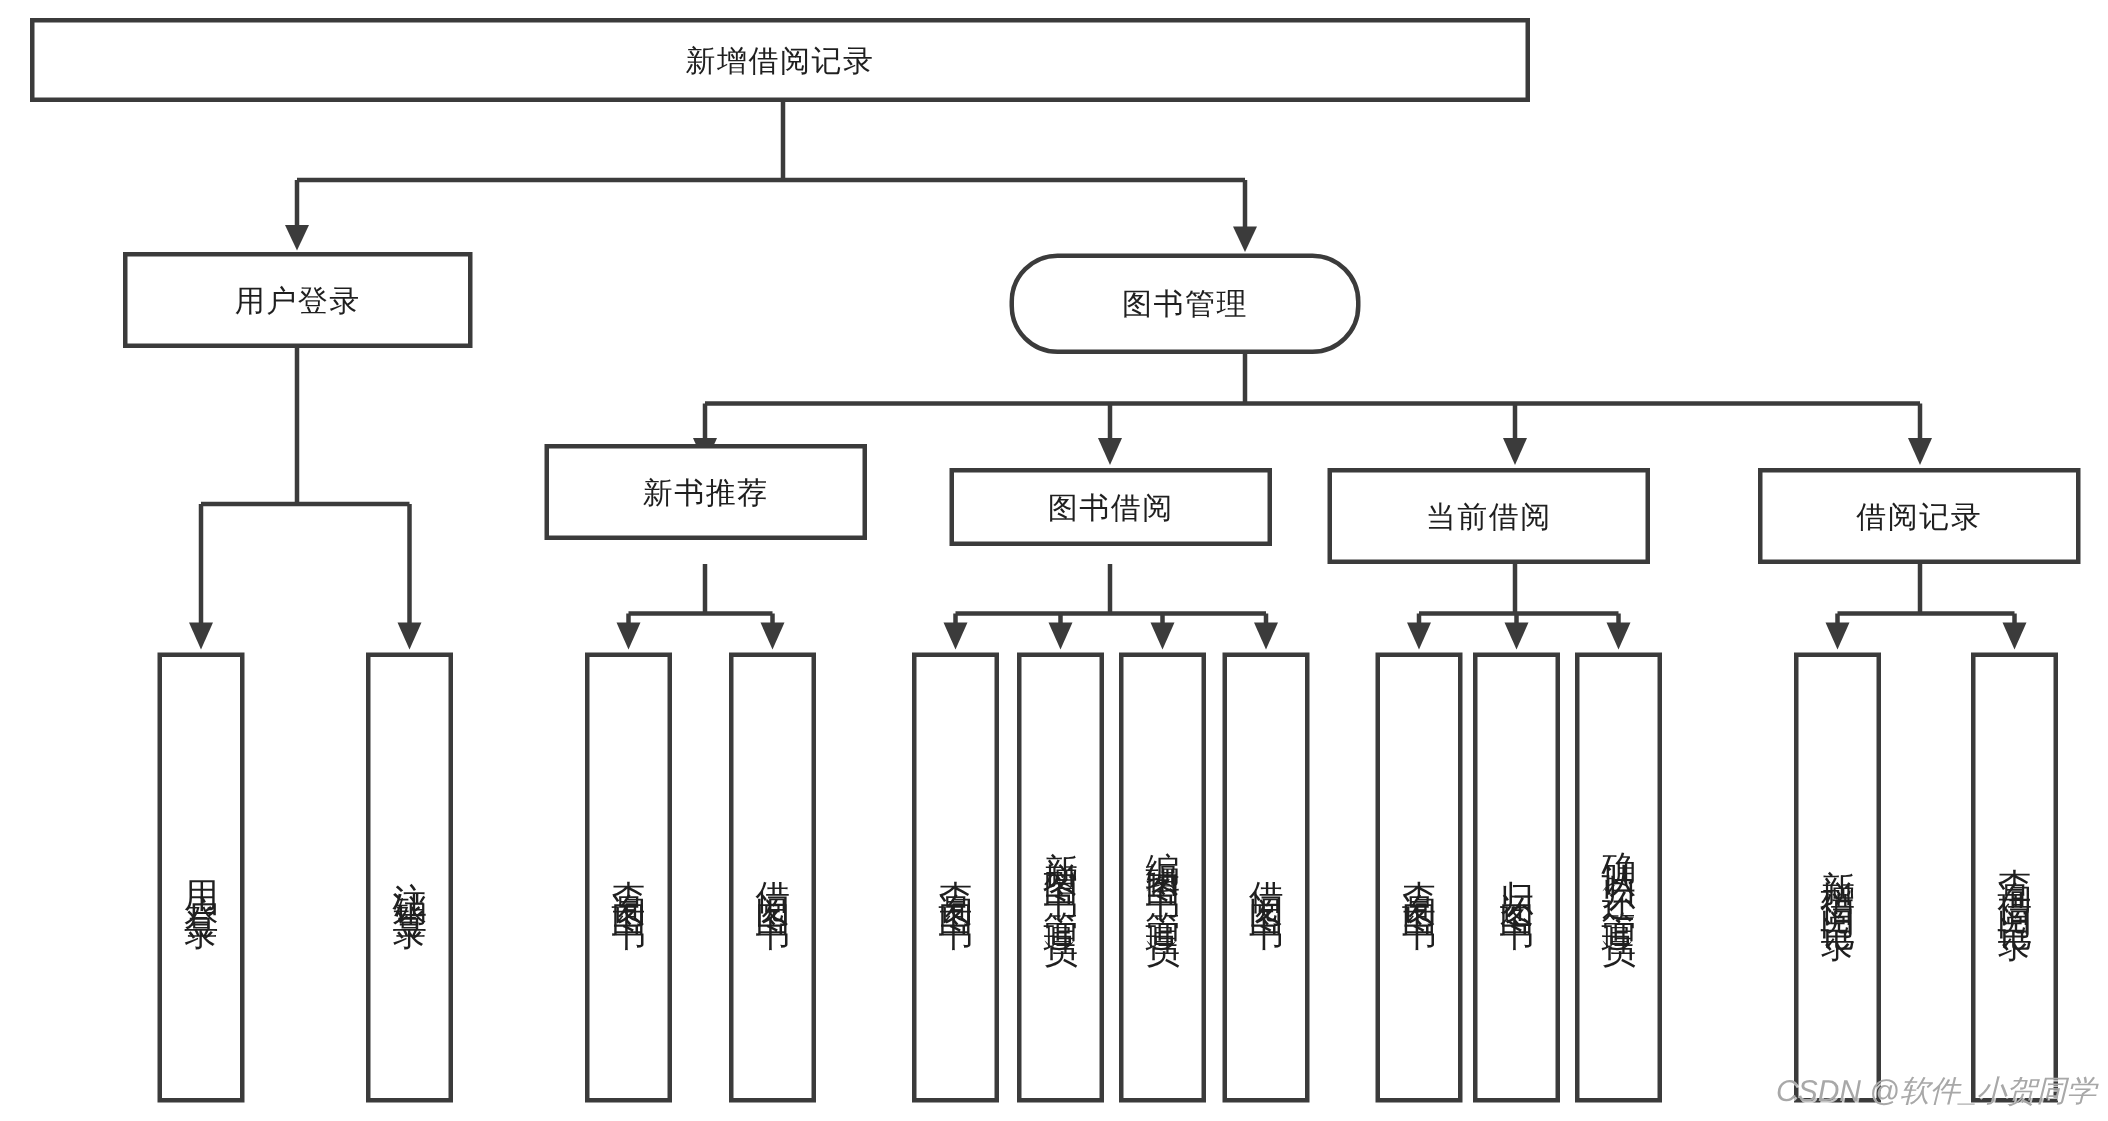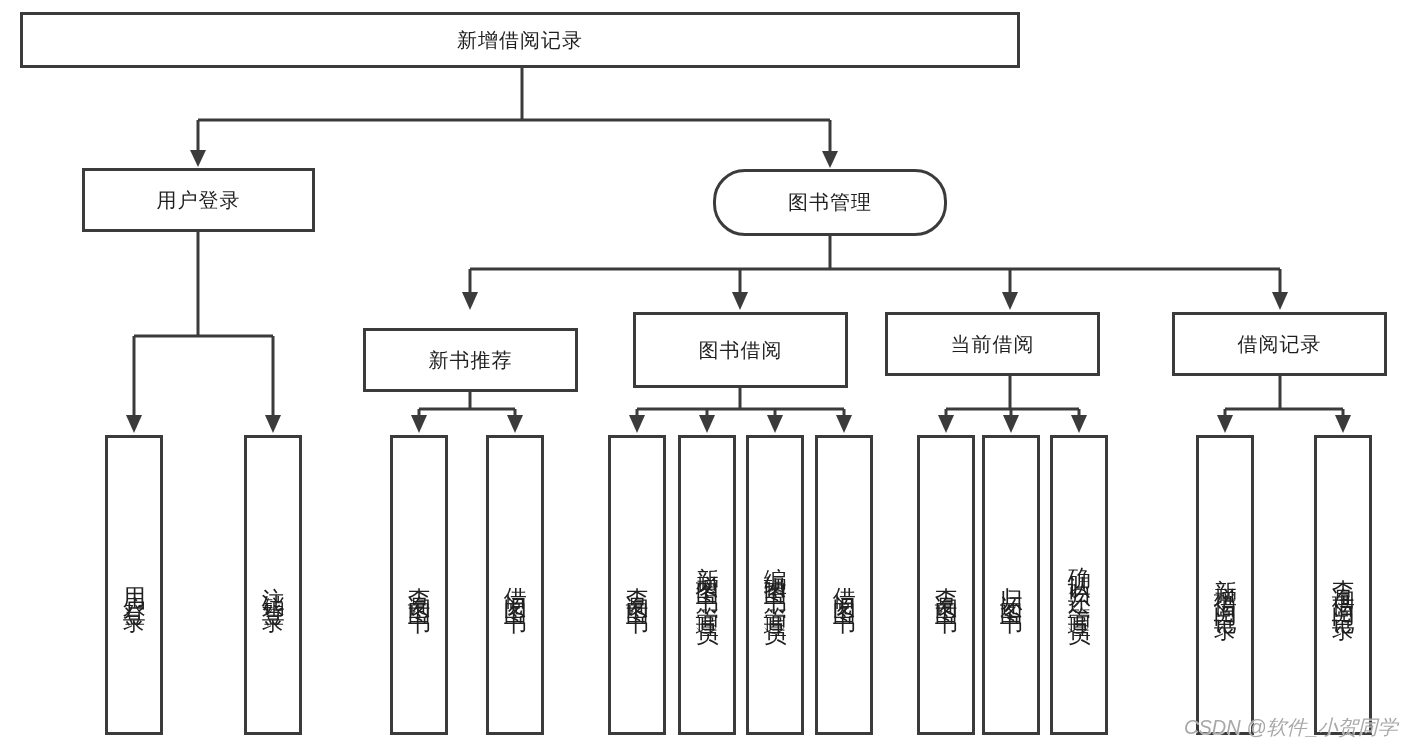--- a/index.html
+++ b/index.html
@@ -141,28 +141,28 @@
     </g>
   </svg>
 
   <div class="box" style="left:20px;top:12px;width:1000px;height:56px;">
     <span class="h-label">新增借阅记录</span>
   </div>
 
   <div class="box" style="left:82px;top:168px;width:233px;height:64px;">
     <span class="h-label">用户登录</span>
   </div>
-  <div class="box" style="left:713px;top:169px;width:234px;height:67px;border-radius:32px;">
+  <div class="box" style="left:673px;top:169px;width:234px;height:67px;border-radius:32px;">
     <span class="h-label">图书管理</span>
   </div>
 
-  <div class="box" style="left:363px;top:328px;width:215px;height:64px;">
+  <div class="box" style="left:363px;top:296px;width:215px;height:64px;">
     <span class="h-label">新书推荐</span>
   </div>
-  <div class="box" style="left:633px;top:312px;width:215px;height:76px;">
+  <div class="box" style="left:633px;top:312px;width:215px;height:52px;">
     <span class="h-label">图书借阅</span>
   </div>
   <div class="box" style="left:885px;top:312px;width:215px;height:64px;">
     <span class="h-label">当前借阅</span>
   </div>
   <div class="box" style="left:1172px;top:312px;width:215px;height:64px;">
     <span class="h-label">借阅记录</span>
   </div>
 
   <div class="box leaf" style="left:105px;top:435px;width:58px;height:300px;">

